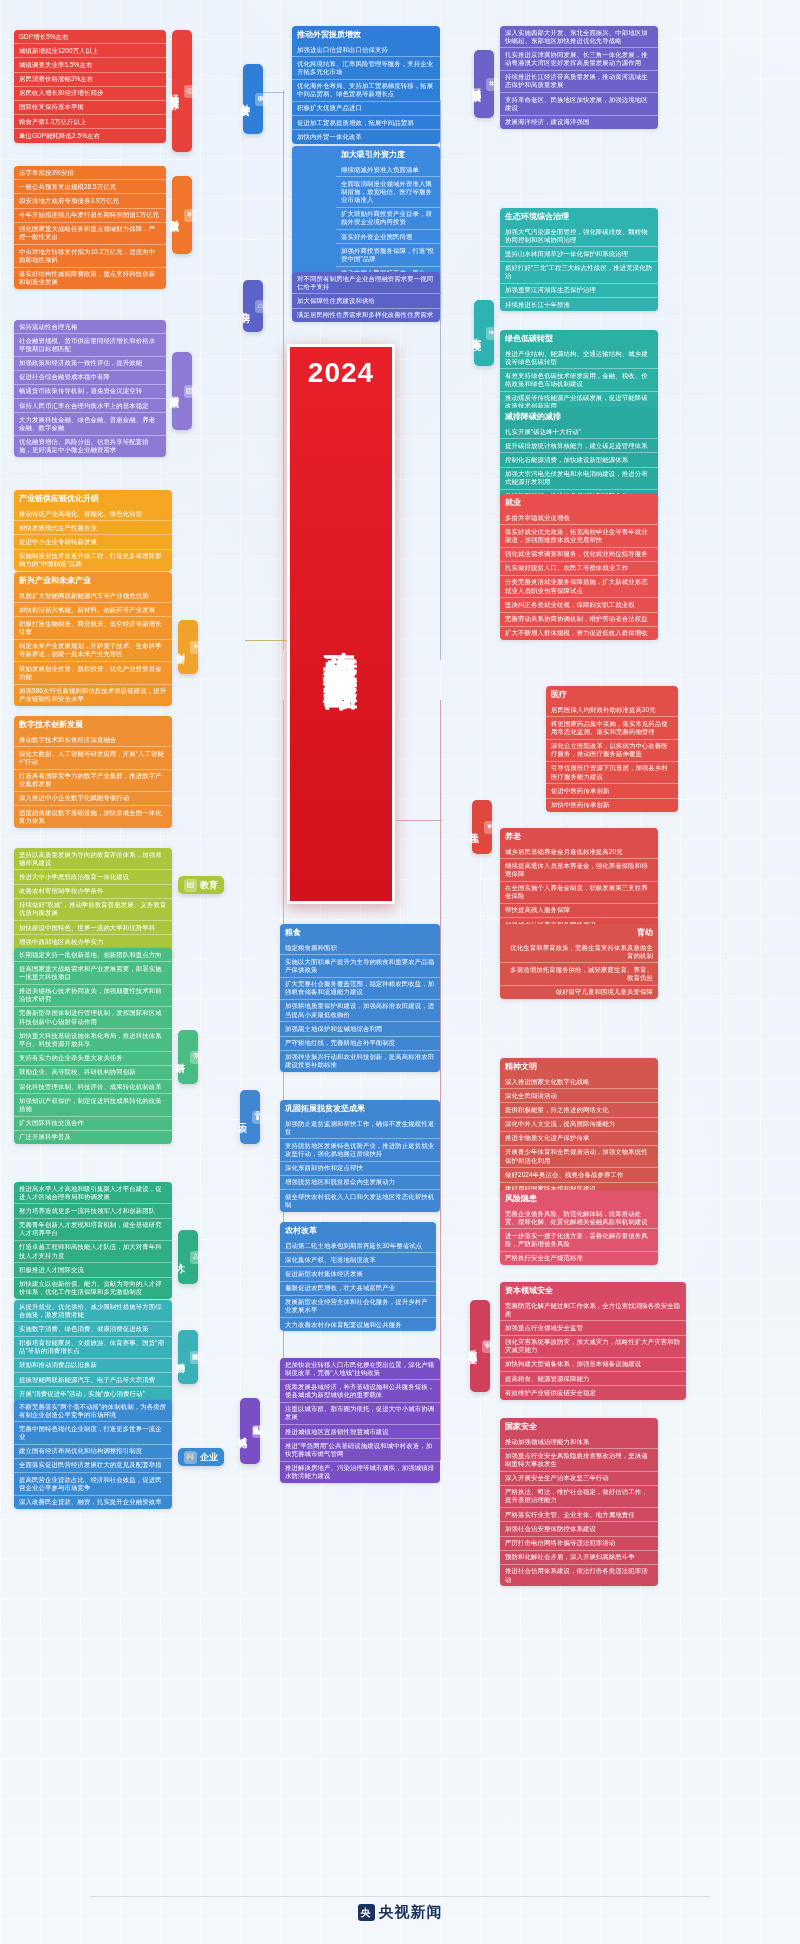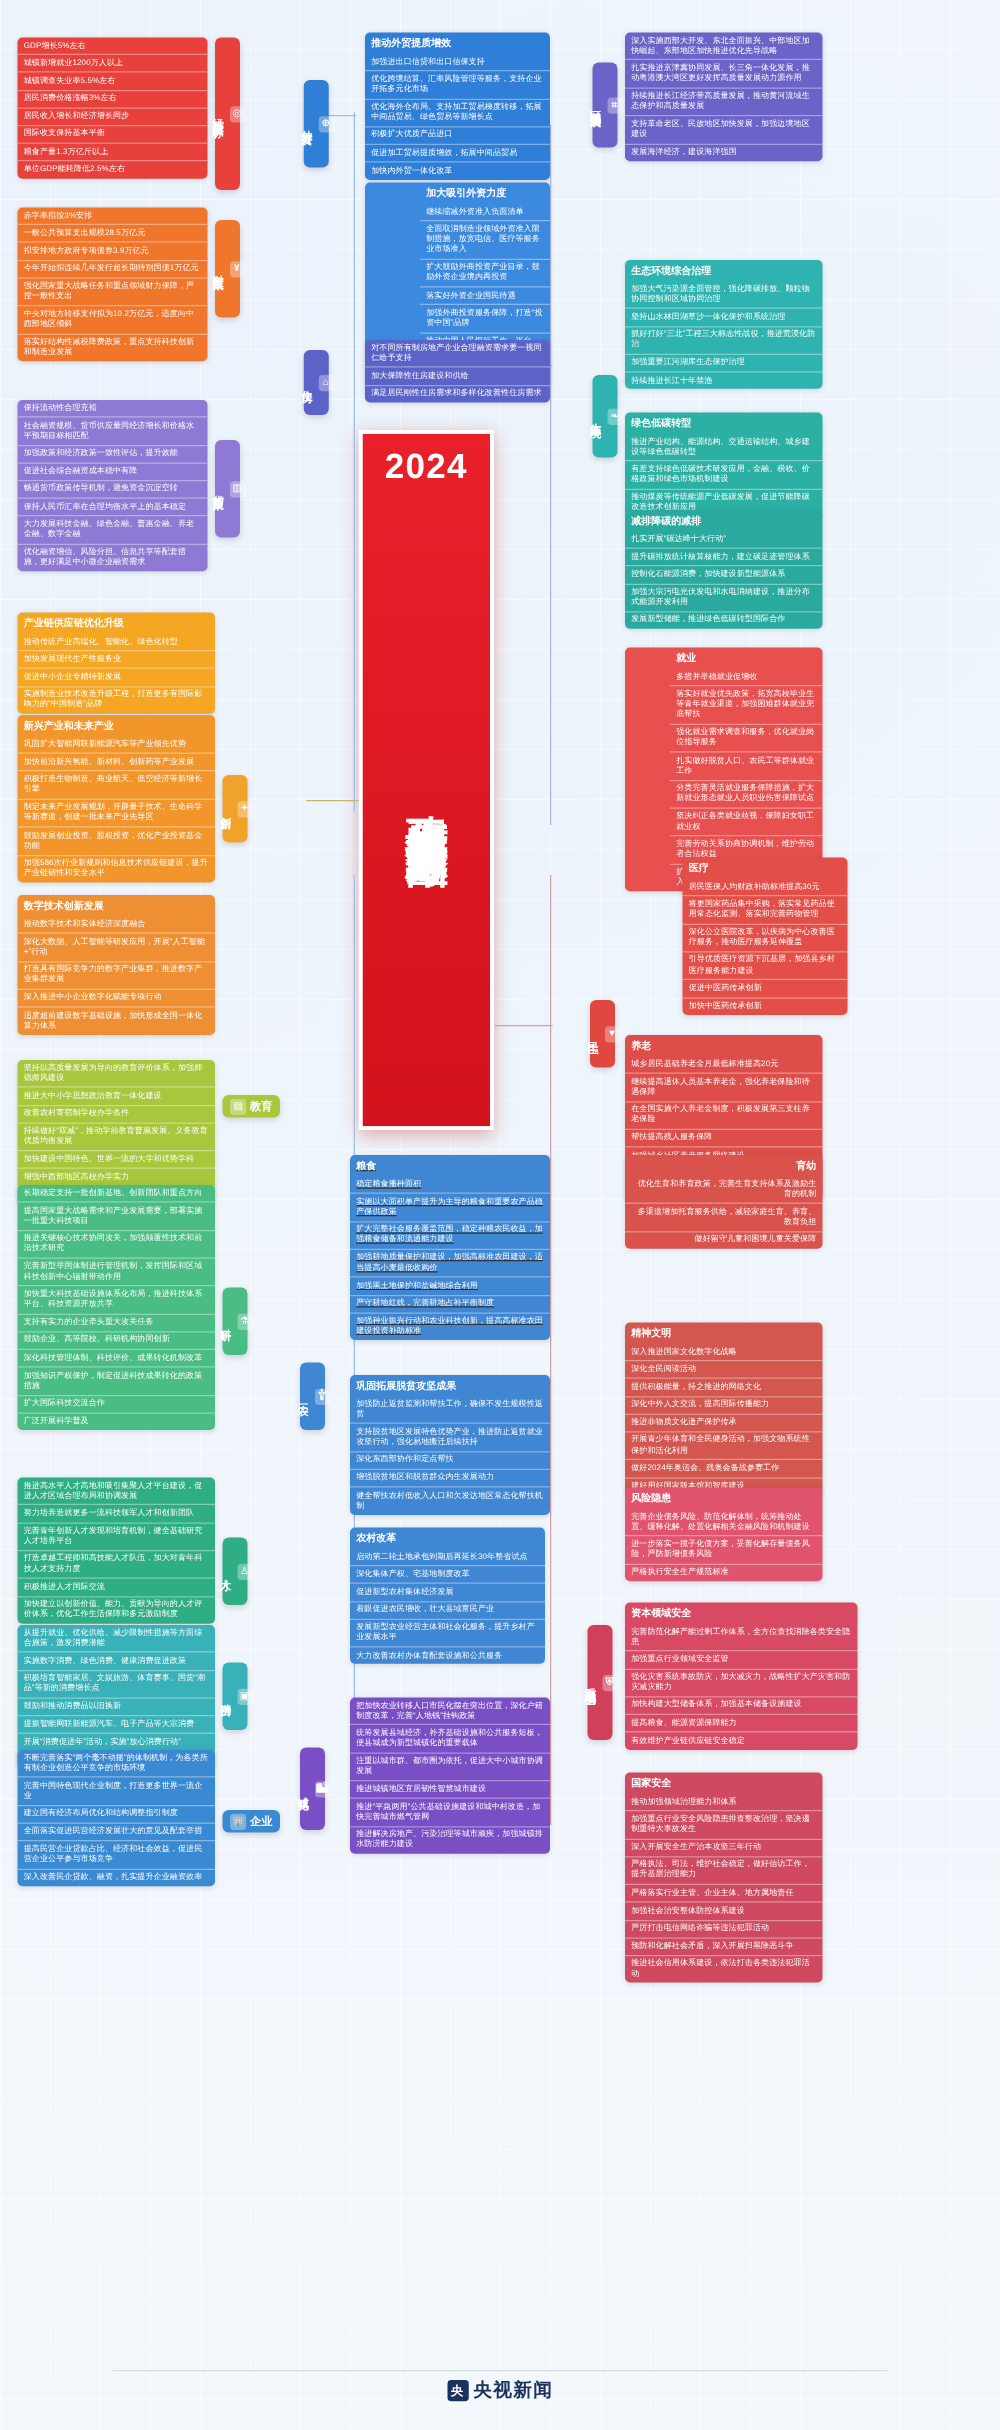--- a/index.html
+++ b/index.html
@@ -318,21 +318,21 @@
   <div class="group card" style="left:292px;top:272px;width:148px;background:#5b63c8;">
     <div class="item">对不同所有制房地产企业合理融资需求要一视同仁给予支持</div>
     <div class="item">加大保障性住房建设和供给</div>
     <div class="item">满足居民刚性住房需求和多样化改善性住房需求</div>
   </div>
   <div class="branch-label vertical" style="left:243px;top:280px;width:20px;height:52px;background:#5b63c8;font-size:9px;">
     <span class="bicon">⌂</span>
     <span>住房</span>
   </div>
 
-  <div class="group card" style="left:280px;top:924px;width:160px;background:#3f86d3;text-decoration:underline;">
+  <div class="group card" style="left:280px;top:924px;width:160px;background:#3f86d3;">
     <div class="group-title">粮食</div>
     <div class="item">稳定粮食播种面积</div>
     <div class="item">实施以大面积单产提升为主导的粮食和重要农产品稳产保供政策</div>
     <div class="item">扩大完整社会服务覆盖范围，稳定种粮农民收益，加强粮食储备和流通能力建设</div>
     <div class="item">加强耕地质量保护和建设，加强高标准农田建设，适当提高小麦最低收购价</div>
     <div class="item">加强黑土地保护和盐碱地综合利用</div>
     <div class="item">严守耕地红线，完善耕地占补平衡制度</div>
     <div class="item">加强种业振兴行动和农业科技创新，提高高标准农田建设投资补助标准</div>
   </div>
   <div class="group card" style="left:280px;top:1100px;width:160px;background:#3f86d3;">
@@ -402,21 +402,21 @@
     <div class="item">提升碳排放统计核算核能力，建立碳足迹管理体系</div>
     <div class="item">控制化石能源消费，加快建设新型能源体系</div>
     <div class="item">加强大宗污电光伏发电和水电消纳建设，推进分布式能源开发利用</div>
     <div class="item">发展新型储能，推进绿色低碳转型国际合作</div>
   </div>
   <div class="branch-label vertical" style="left:474px;top:300px;width:20px;height:66px;background:#2fb3b0;font-size:9px;">
     <span class="bicon">❧</span>
     <span>生态环境</span>
   </div>
 
-  <div class="group card" style="left:500px;top:518px;width:158px;background:#e85050;padding-left:36px;">
+  <div class="group card" style="left:500px;top:494px;width:158px;background:#e85050;">
     <div class="group-title">就业</div>
     <div class="item">多措并举稳就业促增收</div>
     <div class="item">落实好就业优先政策，拓宽高校毕业生等青年就业渠道，加强困难群体就业兜底帮扶</div>
     <div class="item">强化就业需求调查和服务，优化就业岗位指导服务</div>
     <div class="item">扎实做好脱贫人口、农民工等群体就业工作</div>
     <div class="item">分类完善灵活就业服务保障措施，扩大新就业形态就业人员职业伤害保障试点</div>
     <div class="item">坚决纠正各类就业歧视，保障妇女职工就业权</div>
     <div class="item">完善劳动关系协商协调机制，维护劳动者合法权益</div>
     <div class="item">扩大不断增人群体规模，努力促进低收入群体增收</div>
   </div>

